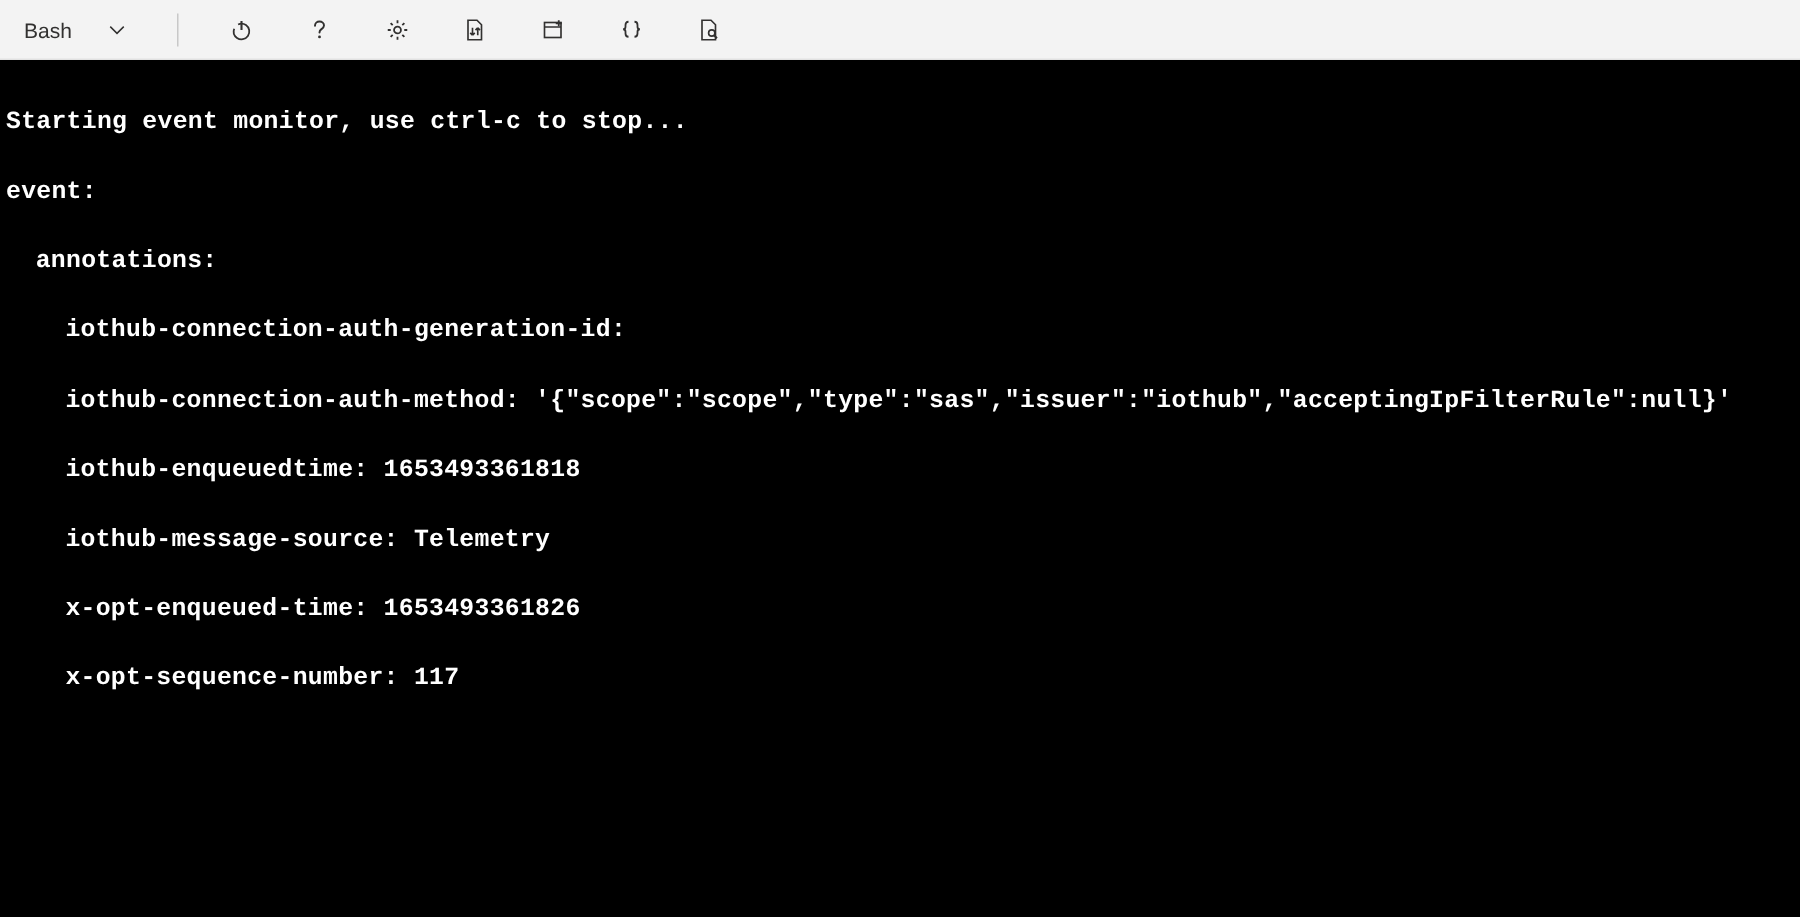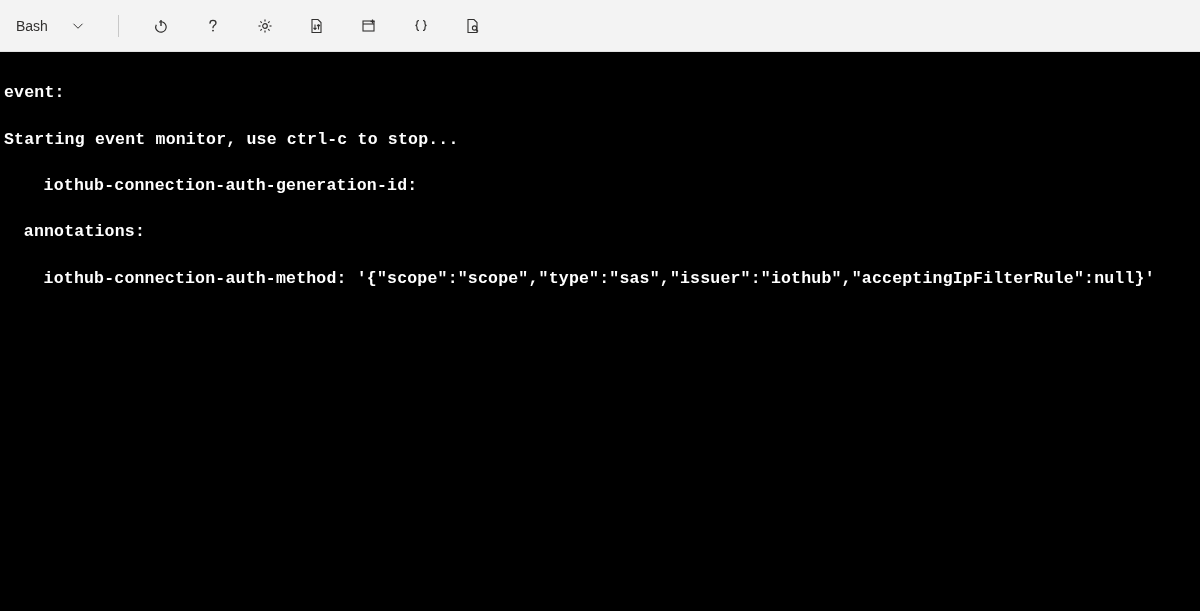--- a/index.html
+++ b/index.html
@@ -1,18 +1,18 @@
 <!DOCTYPE html>
 <html><head>
 <meta charset="utf-8">
 <style>
   * { margin: 0; padding: 0; box-sizing: border-box; }
   html, body { width: 1200px; height: 611px; overflow: hidden; font-family: "Segoe UI", sans-serif; }
   .toolbar {
-    height: 52px;
+    height: 40px;
     background: #f3f3f3;
     border-bottom: 1px solid #e1e1e1;
     display: flex;
     align-items: center;
     padding: 0 8px;
     gap: 20px;
   }
   .shell-select {
     display: flex;
     align-items: center;
@@ -128,25 +128,29 @@
   <div class="tb-btn">
     <svg viewBox="0 0 16 16">
       <path d="M3 1.5h6l3 3v10H3z" fill="none" stroke="#323130" stroke-width="1.1"></path>
       <circle cx="9.5" cy="10" r="2.1" fill="none" stroke="#323130" stroke-width="1.1"></circle>
       <line x1="11" y1="11.5" x2="13" y2="13.5" stroke="#323130" stroke-width="1.2"></line>
     </svg>
   </div>
 </div>
 
 <div class="terminal">
+<span class="row">Starting event monitor, use ctrl-c to stop...</span>
 <span class="row">event:</span>
-<span class="row">Starting event monitor, use ctrl-c to stop...</span>
+<span class="row i1">annotations:</span>
 <span class="row i2">iothub-connection-auth-generation-id:</span>
-<span class="row i1">annotations:</span>
 <span class="row i2">iothub-connection-auth-method: '{"scope":"scope","type":"sas","issuer":"iothub","acceptingIpFilterRule":null}'</span>
+<span class="row i2">iothub-enqueuedtime: 1653493361818</span>
+<span class="row i2">iothub-message-source: Telemetry</span>
+<span class="row i2">x-opt-enqueued-time: 1653493361826</span>
+<span class="row i2">x-opt-sequence-number: 117</span>
 
 
 
 
 
 
 
 
 
 

